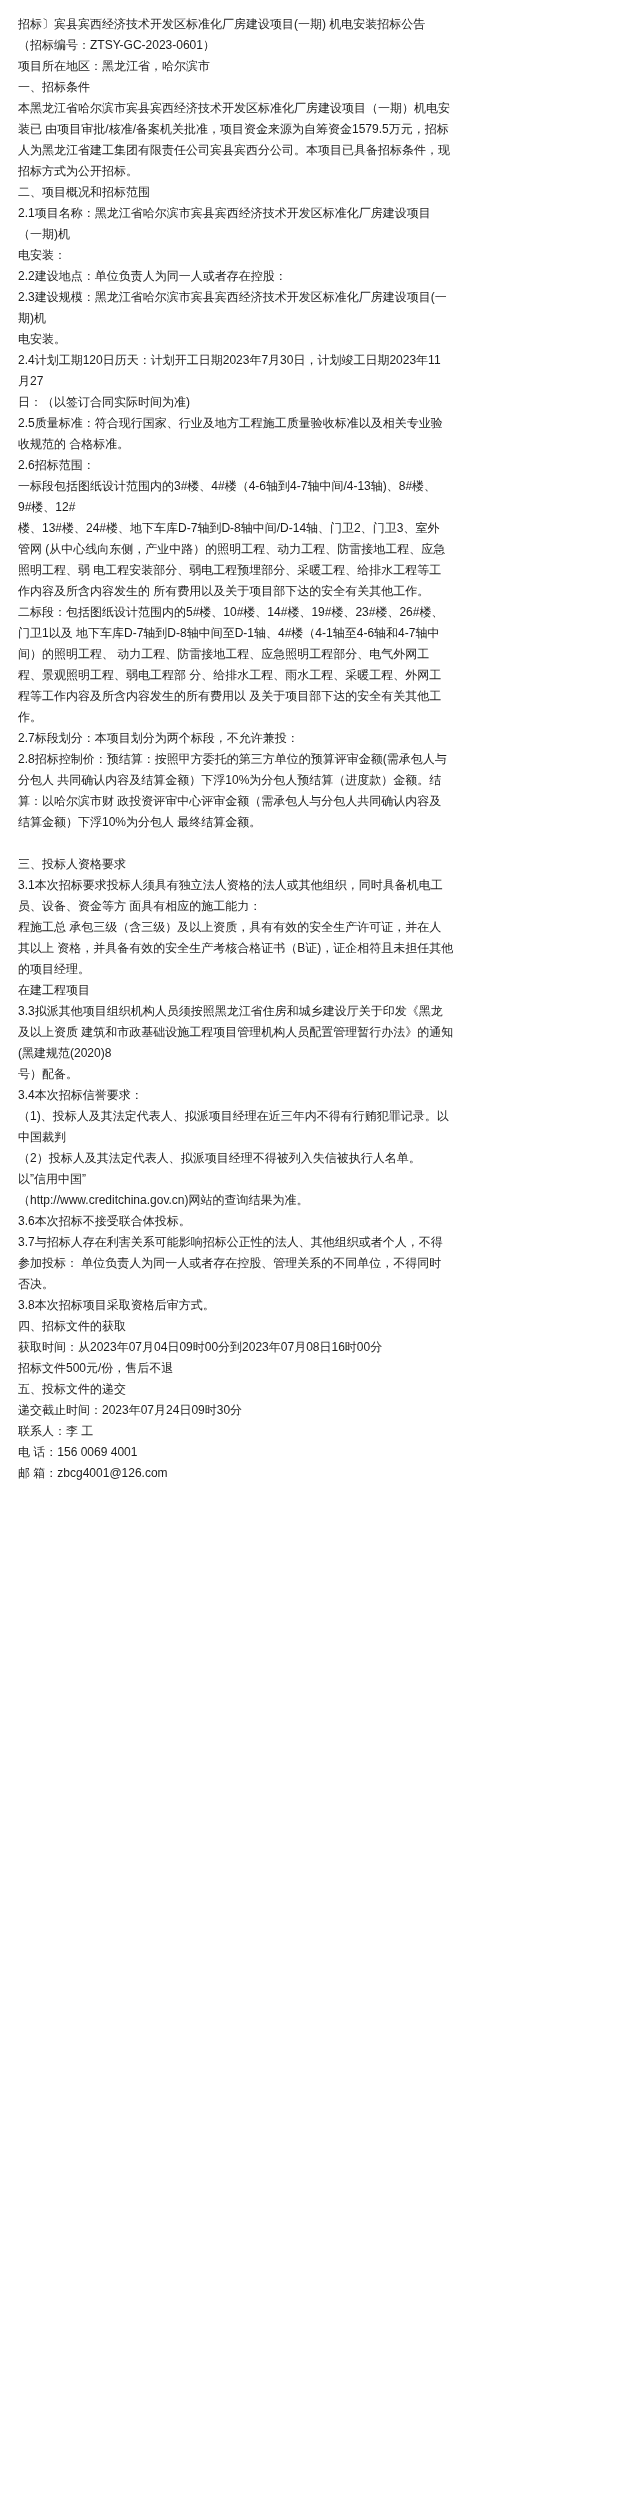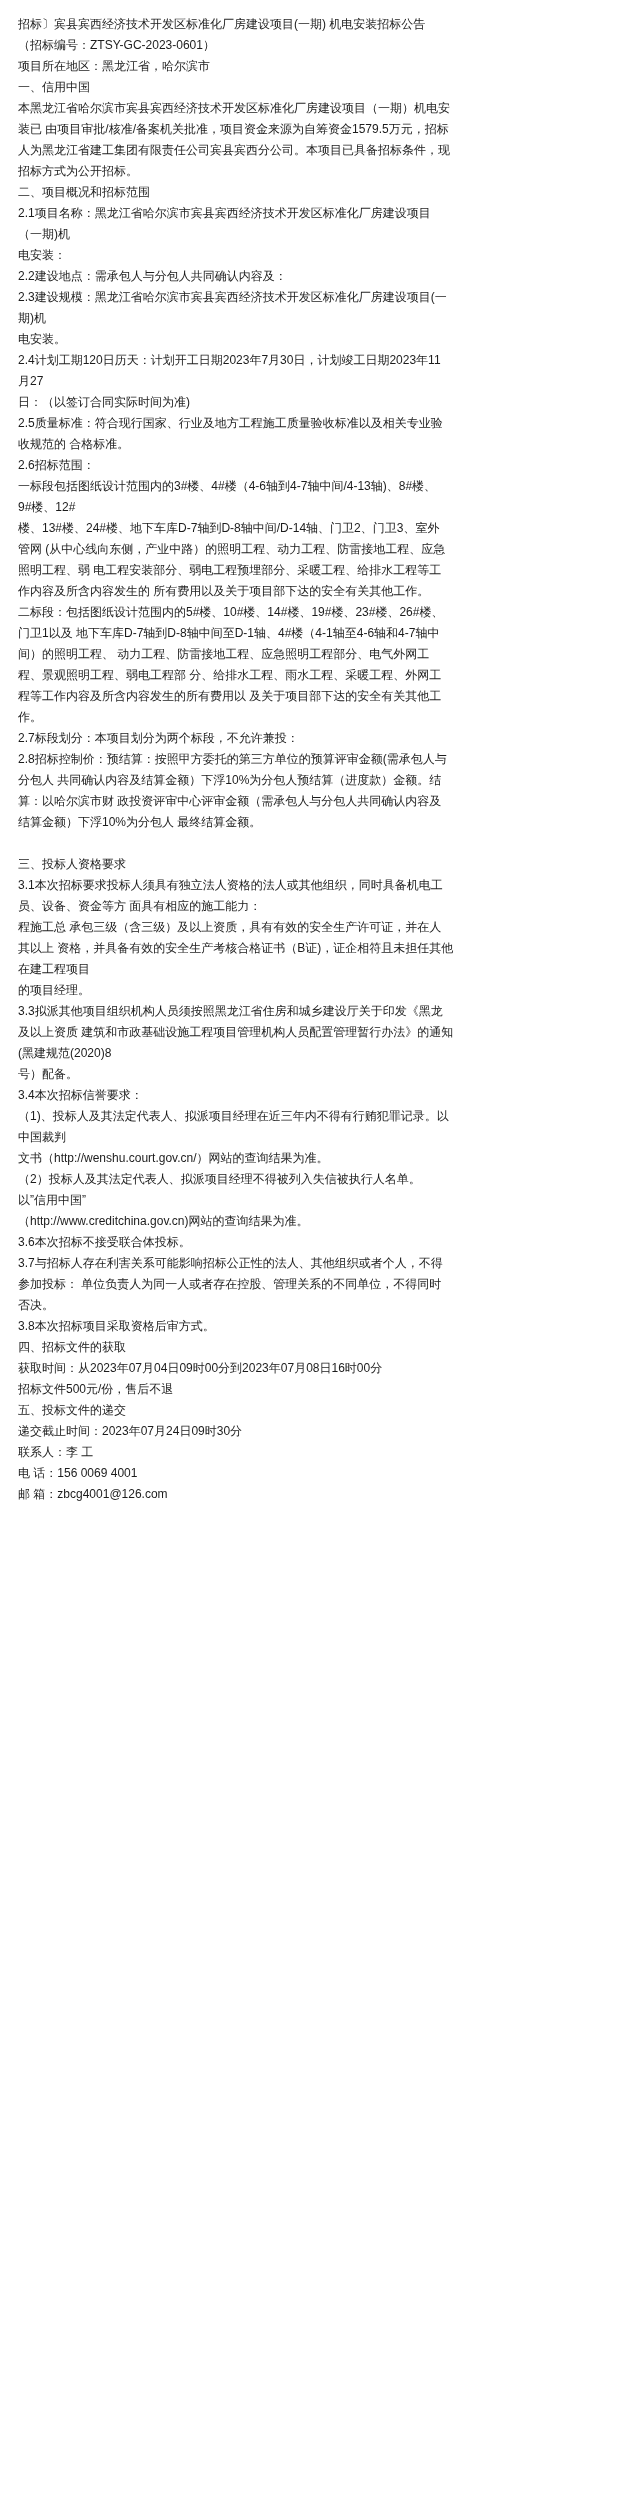--- a/index.html
+++ b/index.html
@@ -32,30 +32,30 @@
   }
 </style>
 </head>
 <body>
 
 <div class="page">
   <div class="doc-body">
       <div class="line">招标〕宾县宾西经济技术开发区标准化厂房建设项目(一期) 机电安装招标公告</div>
       <div class="line">（招标编号：ZTSY-GC-2023-0601）</div>
       <div class="line">项目所在地区：黑龙江省，哈尔滨市</div>
-      <div class="line">一、信用中国</div>
+      <div class="line">一、招标条件</div>
       <div class="line">本黑龙江省哈尔滨市宾县宾西经济技术开发区标准化厂房建设项目（一期）机电安</div>
       <div class="line">装已 由项目审批/核准/备案机关批准，项目资金来源为自筹资金1579.5万元，招标</div>
       <div class="line">人为黑龙江省建工集团有限责任公司宾县宾西分公司。本项目已具备招标条件，现</div>
       <div class="line">招标方式为公开招标。</div>
       <div class="line">二、项目概况和招标范围</div>
       <div class="line">2.1项目名称：黑龙江省哈尔滨市宾县宾西经济技术开发区标准化厂房建设项目</div>
       <div class="line">（一期)机</div>
       <div class="line">电安装：</div>
-      <div class="line">2.2建设地点：需承包人与分包人共同确认内容及：</div>
+      <div class="line">2.2建设地点：单位负责人为同一人或者存在控股：</div>
       <div class="line">2.3建设规模：黑龙江省哈尔滨市宾县宾西经济技术开发区标准化厂房建设项目(一</div>
       <div class="line">期)机</div>
       <div class="line">电安装。</div>
       <div class="line">2.4计划工期120日历天：计划开工日期2023年7月30日，计划竣工日期2023年11</div>
       <div class="line">月27</div>
       <div class="line">日：（以签订合同实际时间为准)</div>
       <div class="line">2.5质量标准：符合现行国家、行业及地方工程施工质量验收标准以及相关专业验</div>
       <div class="line">收规范的 合格标准。</div>
       <div class="line">2.6招标范围：</div>
       <div class="line">一标段包括图纸设计范围内的3#楼、4#楼（4-6轴到4-7轴中间/4-13轴)、8#楼、</div>
@@ -74,30 +74,29 @@
       <div class="line">2.8招标控制价：预结算：按照甲方委托的第三方单位的预算评审金额(需承包人与</div>
       <div class="line">分包人 共同确认内容及结算金额）下浮10%为分包人预结算（进度款）金额。结</div>
       <div class="line">算：以哈尔滨市财 政投资评审中心评审金额（需承包人与分包人共同确认内容及</div>
       <div class="line">结算金额）下浮10%为分包人 最终结算金额。</div>
       <div class="line"></div>
       <div class="line">三、投标人资格要求</div>
       <div class="line">3.1本次招标要求投标人须具有独立法人资格的法人或其他组织，同时具备机电工</div>
       <div class="line">员、设备、资金等方 面具有相应的施工能力：</div>
       <div class="line">程施工总 承包三级（含三级）及以上资质，具有有效的安全生产许可证，并在人</div>
       <div class="line">其以上 资格，并具备有效的安全生产考核合格证书（B证)，证企相符且未担任其他</div>
+      <div class="line">的项目经理。</div>
       <div class="line">在建工程项目</div>
-      <div class="line">的项目经理。</div>
       <div class="line">3.3拟派其他项目组织机构人员须按照黑龙江省住房和城乡建设厅关于印发《黑龙</div>
       <div class="line">及以上资质 建筑和市政基础设施工程项目管理机构人员配置管理暂行办法》的通知</div>
       <div class="line">(黑建规范(2020)8</div>
       <div class="line">号）配备。</div>
       <div class="line">3.4本次招标信誉要求：</div>
       <div class="line">（1)、投标人及其法定代表人、拟派项目经理在近三年内不得有行贿犯罪记录。以</div>
       <div class="line">中国裁判</div>
-      <div class="line">文书（http://wenshu.court.gov.cn/）网站的查询结果为准。</div>
       <div class="line">（2）投标人及其法定代表人、拟派项目经理不得被列入失信被执行人名单。</div>
       <div class="line">以”信用中国”</div>
       <div class="line">（http://www.creditchina.gov.cn)网站的查询结果为准。</div>
       <div class="line">3.6本次招标不接受联合体投标。</div>
       <div class="line">3.7与招标人存在利害关系可能影响招标公正性的法人、其他组织或者个人，不得</div>
       <div class="line">参加投标： 单位负责人为同一人或者存在控股、管理关系的不同单位，不得同时</div>
       <div class="line">否决。</div>
       <div class="line">3.8本次招标项目采取资格后审方式。</div>
       <div class="line">四、招标文件的获取</div>
       <div class="line">获取时间：从2023年07月04日09时00分到2023年07月08日16时00分</div>

